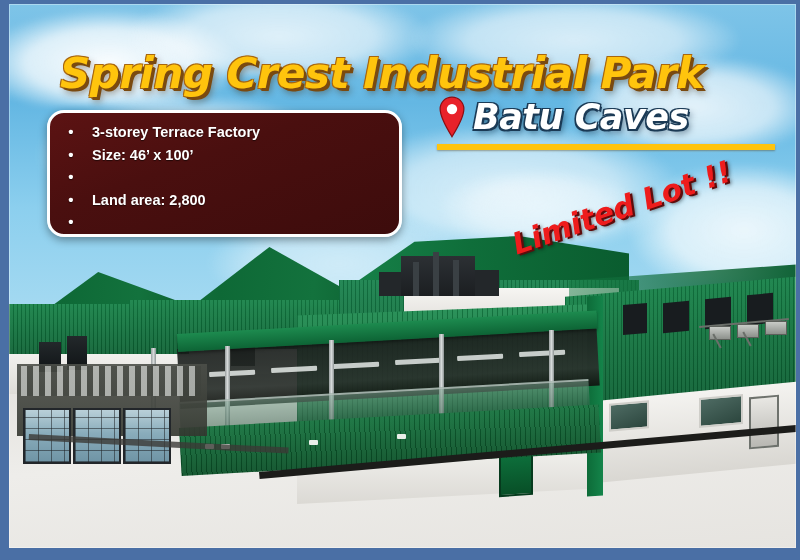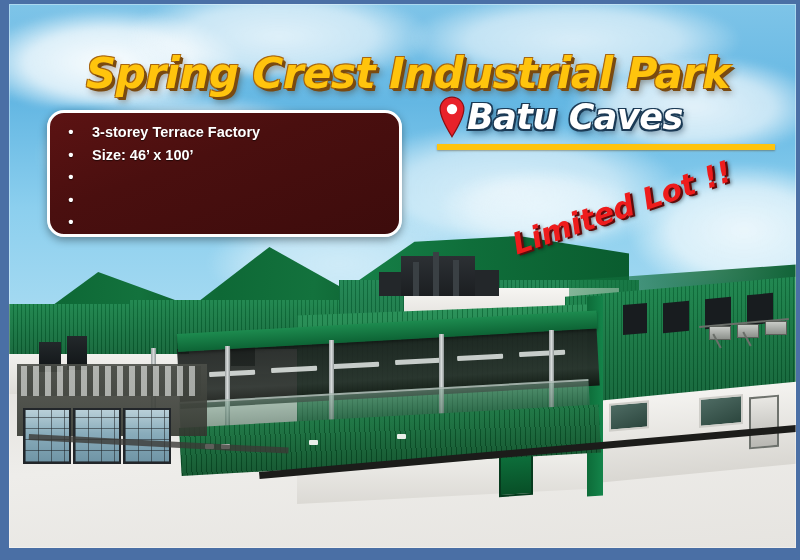--- a/index.html
+++ b/index.html
@@ -295,21 +295,20 @@
     font-family:"DejaVu Sans", sans-serif;
     z-index:40;
     text-shadow:
       3px 3px 0 #7a4a10,
       -1px -1px 0 #a8660f,
       1px -1px 0 #a8660f,
       -1px 1px 0 #a8660f,
       2px 2px 0 #8c5411,
       4px 5px 7px rgba(60,30,0,.45);
     white-space:nowrap;
-    margin-left:26px;
   }
 
   
   .spec-panel{
     position:absolute; left:38px; top:106px;
     width:355px; height:127px;
     background:linear-gradient(160deg,#5c1313 0%,#4a0f0f 40%,#3d0c0c 100%);
     border:3px solid #ffffff;
     border-radius:17px;
     z-index:45;
@@ -327,21 +326,21 @@
   }
   .spec-bullet{
     width:42px; text-align:center; flex:0 0 42px;
     font-size:15px; color:#ffffff;
   }
 
   
   .loc-block{
     position:absolute; left:428px; top:92px; width:340px; z-index:46;
   }
-  .loc-row{ display:flex; align-items:center; gap:0; }
+  .loc-row{ display:flex; align-items:center; gap:6px; }
   .pin-icon{ flex:0 0 30px; height:42px; display:block; }
   .loc-name{
     font-size:35px; font-weight:bold; font-style:italic;
     color:#ffffff; font-family:"DejaVu Sans", sans-serif;
     letter-spacing:-0.5px; white-space:nowrap;
     text-shadow:
       2px 2px 0 #1b3a55,
       -1.5px -1.5px 0 #1b3a55,
       1.5px -1.5px 0 #1b3a55,
       -1.5px 1.5px 0 #1b3a55,
@@ -495,20 +494,21 @@
         </li>
         <li class="spec-item">
           <span class="spec-bullet">•</span>
           <span>Size: 46’ x 100’</span>
         </li>
         <li class="spec-item">
           <span class="spec-bullet">•</span>
         </li>
         <li class="spec-item">
           <span class="spec-bullet">•</span>
+          <span>Land area: 2,800</span>
         </li>
         <li class="spec-item">
           <span class="spec-bullet">•</span>
         </li>
       </ul>
     </div>
 
     <div class="loc-block">
       <div class="loc-row">
         <svg class="pin-icon" viewBox="0 0 24 34">

